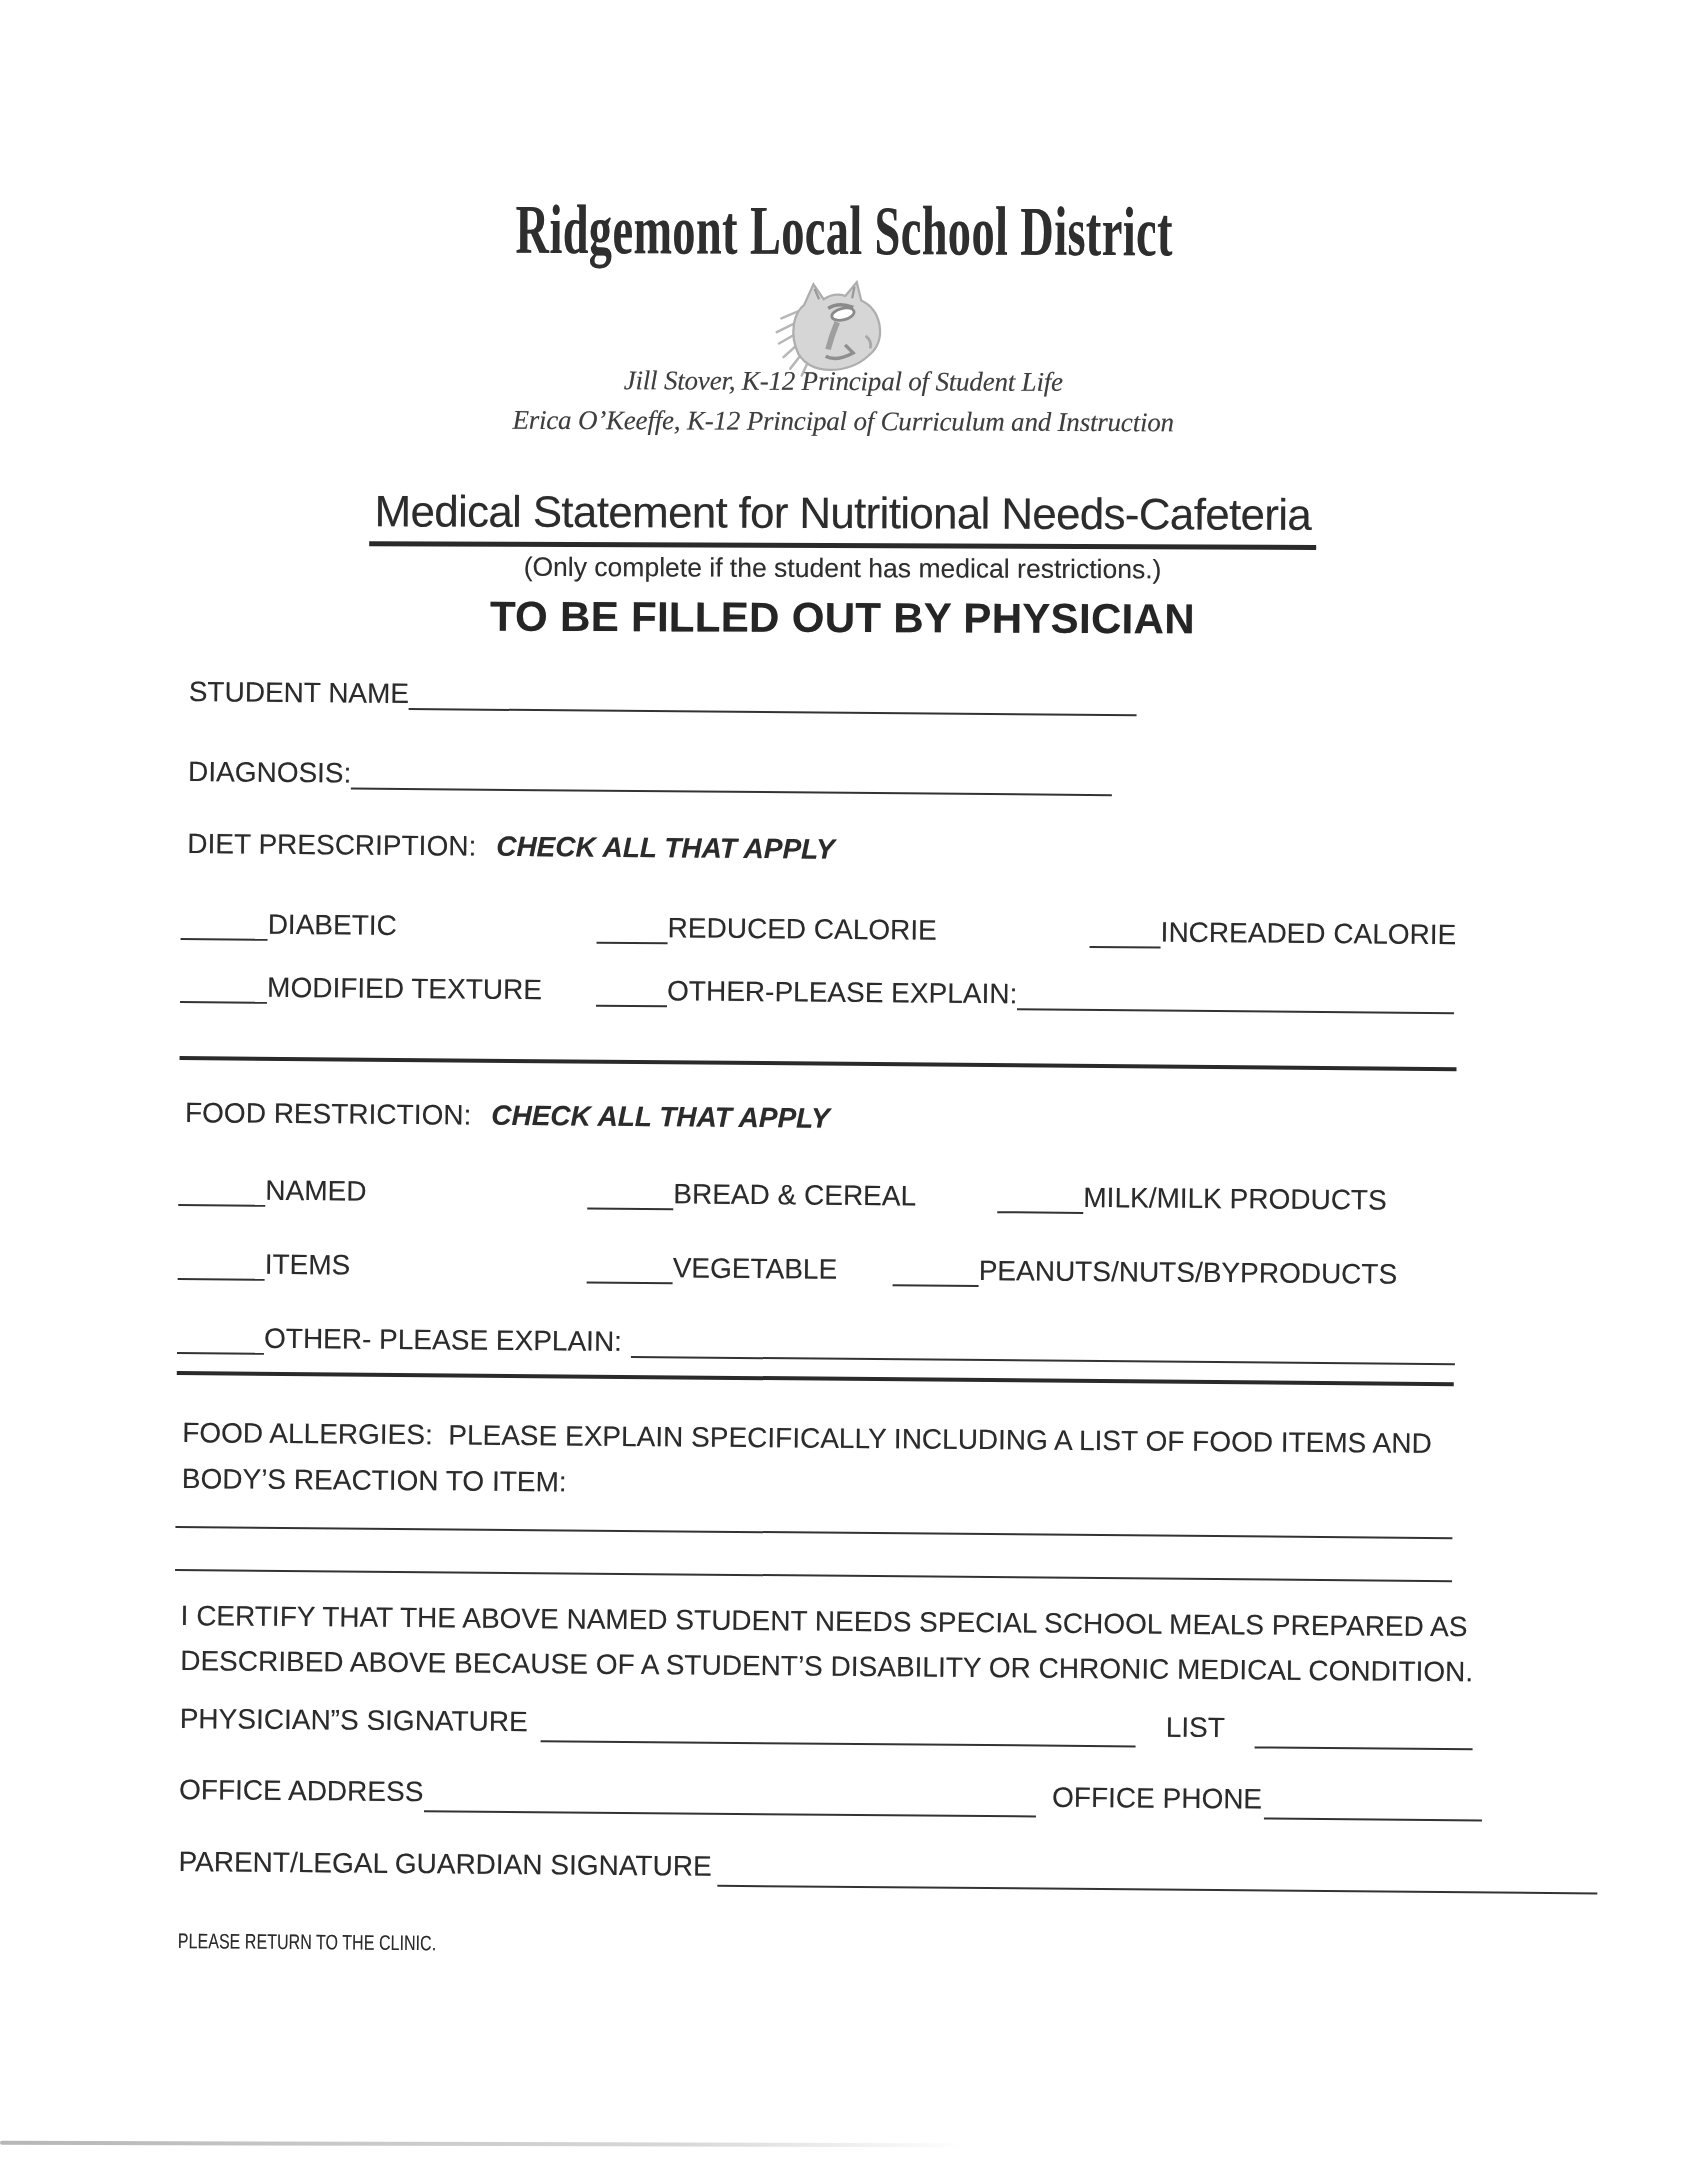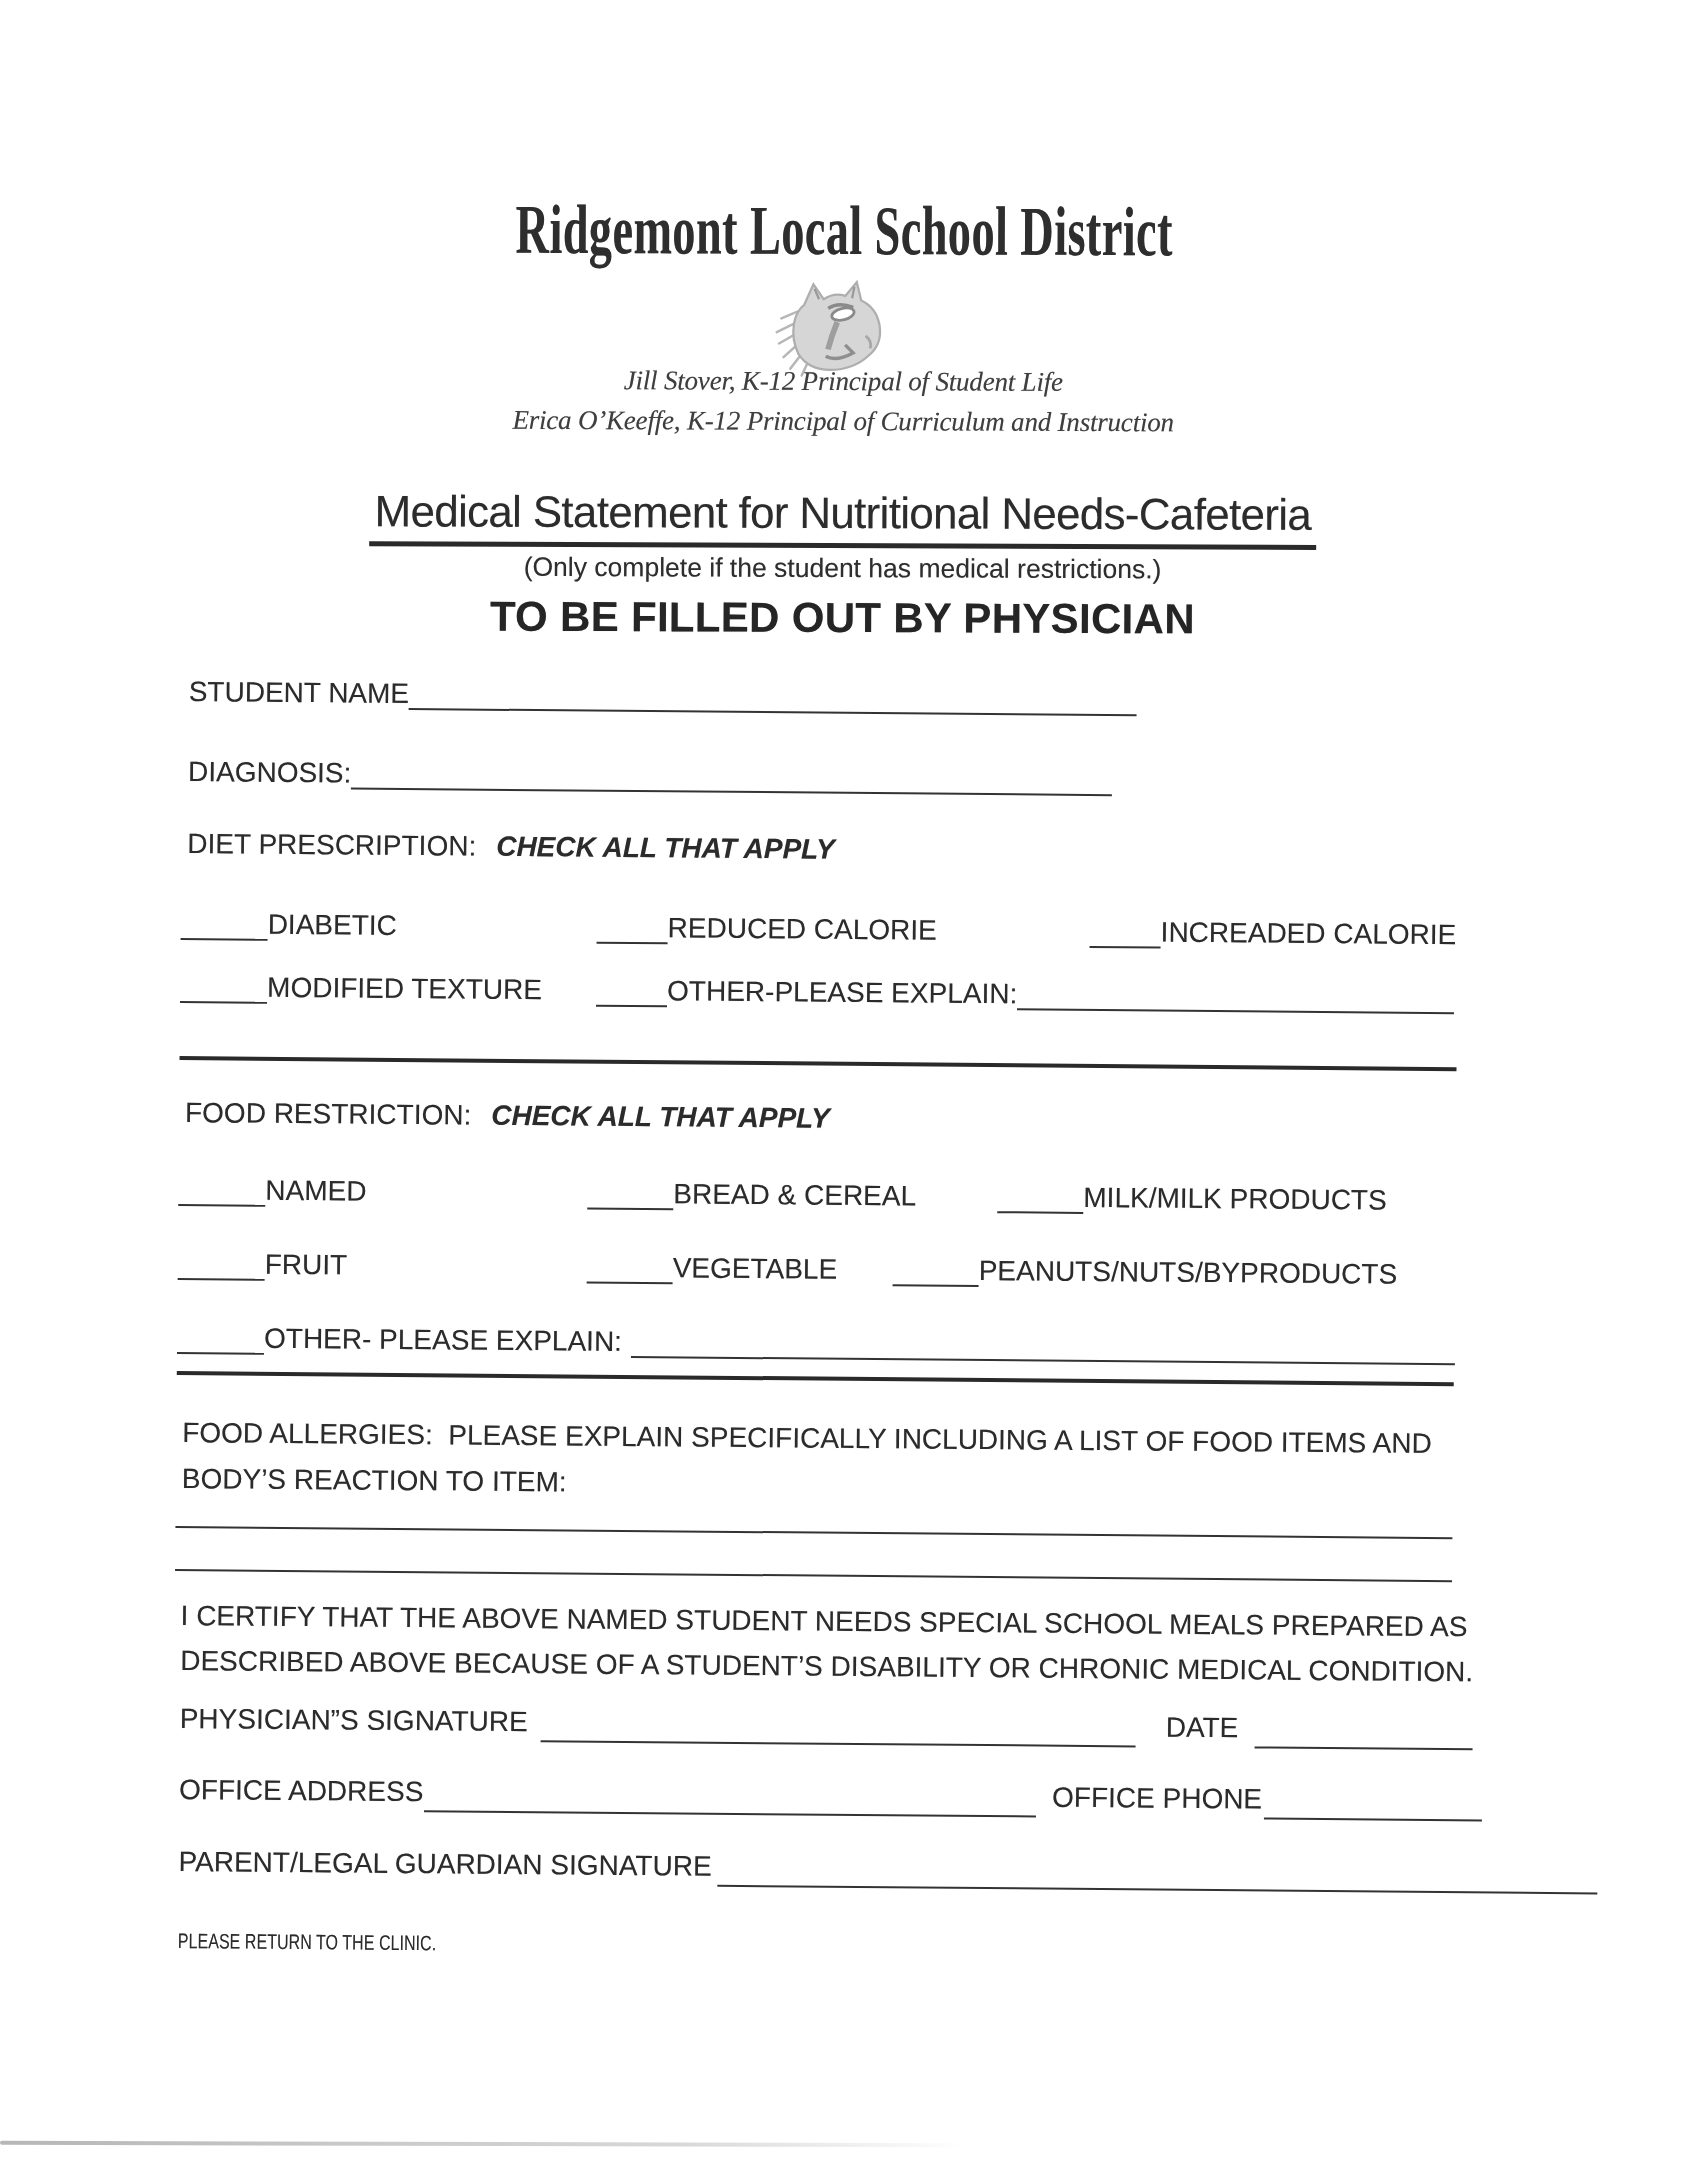--- a/index.html
+++ b/index.html
@@ -113,21 +113,21 @@
       <span class="lbl">FOOD RESTRICTION:</span><span class="lbl checknote">CHECK ALL THAT APPLY</span>
     </div>
 
     <div class="wide-row" style="top:1174px;">
       <span class="opt" style="left:183px;"><span class="blank" style="width:87px;"></span><span>NAMED</span></span>
       <span class="opt" style="left:592px;"><span class="blank" style="width:86px;"></span><span>BREAD &amp; CEREAL</span></span>
       <span class="opt" style="left:1002px;"><span class="blank" style="width:86px;"></span><span>MILK/MILK PRODUCTS</span></span>
     </div>
 
     <div class="wide-row" style="top:1248px;">
-      <span class="opt" style="left:183px;"><span class="blank" style="width:87px;"></span><span>FRUIT</span></span>
+      <span class="opt" style="left:183px;"><span class="blank" style="width:87px;"></span><span>ITEMS</span></span>
       <span class="opt" style="left:592px;"><span class="blank" style="width:86px;"></span><span>VEGETABLE</span></span>
       <span class="opt" style="left:898px;"><span class="blank" style="width:86px;"></span><span>PEANUTS/NUTS/BYPRODUCTS</span></span>
     </div>
 
     <div class="wide-row" style="top:1322px;">
       <span class="opt" style="left:183px;"><span class="blank" style="width:87px;"></span><span>OTHER- PLEASE EXPLAIN:</span><span style="display:inline-block;width:9.3px;"></span><span class="blank" style="width:824px;"></span></span>
     </div>
 
     <div class="hline" style="left:183px;top:1371px;width:1277px;"></div>
 
@@ -136,21 +136,21 @@
 
     <div class="wline" style="left:183px;top:1526px;width:1277px;"></div>
     <div class="wline" style="left:183px;top:1569px;width:1277px;"></div>
 
     <div class="para" style="top:1600px;">I CERTIFY THAT THE ABOVE NAMED STUDENT NEEDS SPECIAL SCHOOL MEALS PREPARED AS</div>
     <div class="para" style="top:1645px;">DESCRIBED ABOVE BECAUSE OF A STUDENT’S DISABILITY OR CHRONIC MEDICAL CONDITION.</div>
 
     <div class="row" style="top:1703px;width:1323px;height:46px;">
       <span class="lbl abs" style="left:0;top:0;">PHYSICIAN”S SIGNATURE</span>
       <span class="blank-abs" style="left:361px;width:595px;"></span>
-      <span class="lbl abs" style="left:986px;top:0;">DATE</span>
+      <span class="lbl abs" style="left:986px;top:0;">LIST</span>
       <span class="blank-abs" style="left:1075px;width:218px;"></span>
     </div>
 
     <div class="row" style="top:1774px;width:1323px;height:46px;">
       <span class="lbl abs" style="left:0;top:0;">OFFICE ADDRESS</span>
       <span class="blank-abs" style="left:245px;width:612px;"></span>
       <span class="lbl abs" style="left:873px;top:0;">OFFICE PHONE</span>
       <span class="blank-abs" style="left:1085px;width:218px;"></span>
     </div>
 

